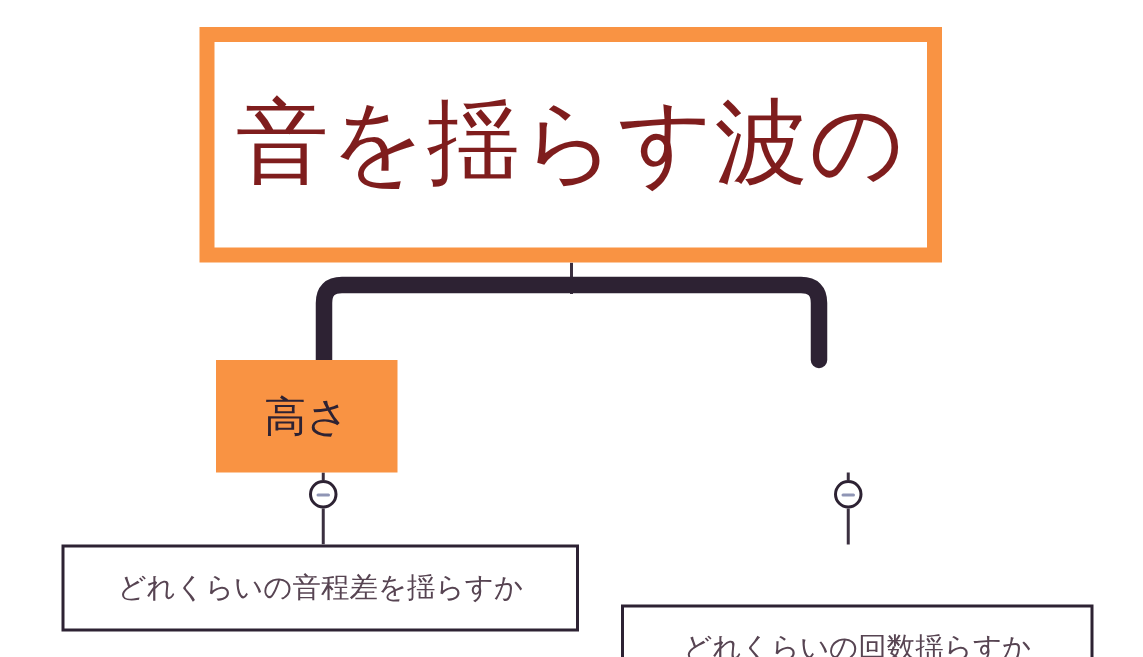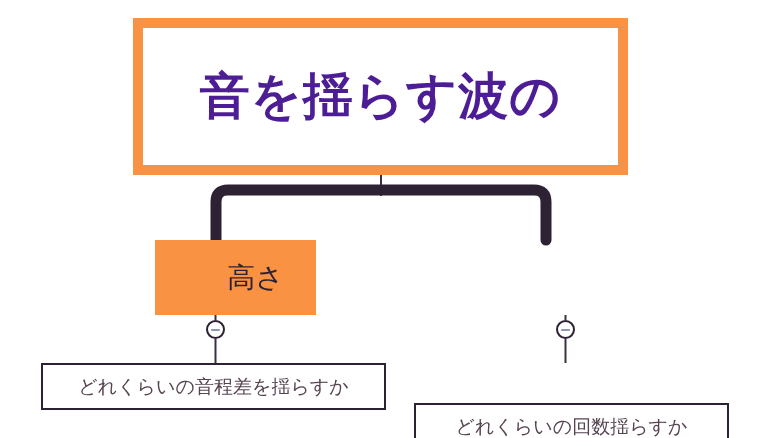--- a/index.html
+++ b/index.html
@@ -38,40 +38,40 @@
     width: 495px;
     height: 157px;
     box-sizing: border-box;
     background: #ffffff;
     border: 10px solid #f99343;
     display: flex;
     align-items: center;
     justify-content: center;
   }
   .root-title {
-    font-size: 50px;
-    font-weight: 700;
-    color: #4c1d95;
+    font-size: 62px;
+    font-weight: 400;
+    color: #7f1d1d;
     letter-spacing: 1px;
     line-height: 1.1;
     white-space: nowrap;
   }
 
   
   .branch-node {
     position: absolute;
     top: 240px;
     width: 121px;
     height: 75px;
     background: #f99343;
     display: flex;
     align-items: center;
     justify-content: center;
   }
-  .branch-node.left  { left: 155px; padding-left: 40px; }
+  .branch-node.left  { left: 144px; }
   .branch-node.right { left: 505px; }
 
   .branch-label {
     font-size: 28px;
     font-weight: 400;
     color: #2d2233;
     white-space: nowrap;
   }
 
   
@@ -96,21 +96,21 @@
     width: 9px;
     height: 2px;
     background: #8f95b5;
     border-radius: 1px;
   }
 
   
   .leaf-node {
     position: absolute;
     top: 363px;
-    height: 47px;
+    height: 58px;
     box-sizing: border-box;
     background: #ffffff;
     border: 2px solid #2d2233;
     display: flex;
     align-items: center;
     justify-content: center;
   }
   .leaf-node.left  { left: 41px;  width: 345px; }
   .leaf-node.right { left: 414px; width: 315px; margin-top: 40px; }
 

